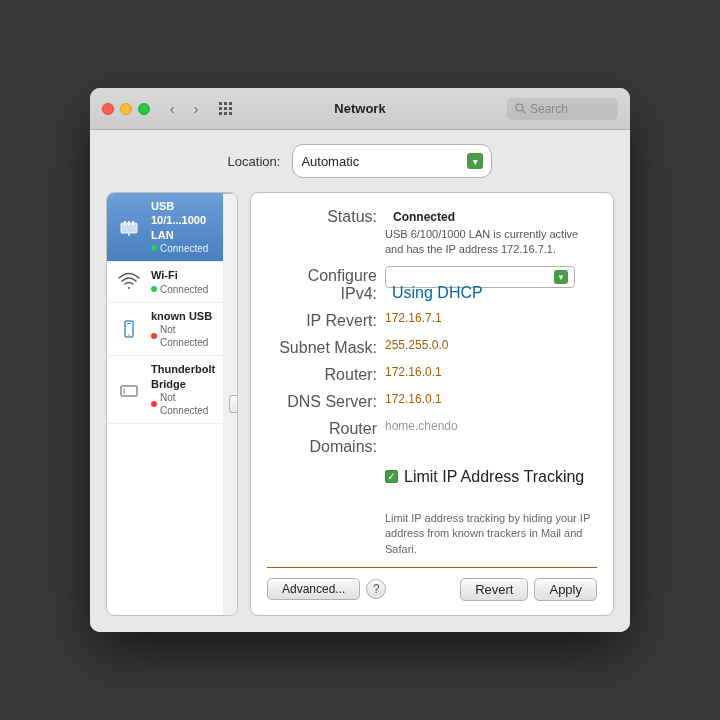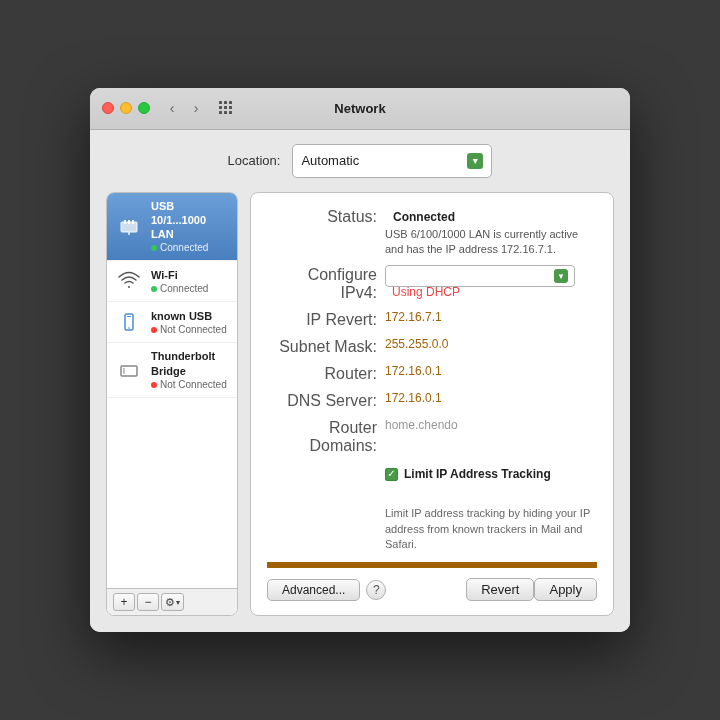--- a/index.html
+++ b/index.html
@@ -141,21 +141,21 @@
       font-size: 13px;
       color: #333;
       font-weight: 500;
     }
 
     .location-select {
       display: flex;
       align-items: center;
       background: white;
       border: 1px solid #b0b0b0;
-      border-radius: 5px;
+      border-radius: 11px;
       padding: 16px 8px;
       width: 200px;
       height: 24px;
       cursor: pointer;
       justify-content: space-between;
     }
 
     .location-select-text {
       font-size: 13px;
       color: #222;
@@ -181,21 +181,20 @@
 
     
     .sidebar {
       width: 132px;
       flex-shrink: 0;
       background: white;
       border-radius: 8px;
       border: 1px solid #c0c0c0;
       overflow: hidden;
       display: flex;
-      flex-direction: column;
     }
 
     .sidebar-items {
       flex: 1;
     }
 
     .sidebar-item {
       display: flex;
       align-items: center;
       gap: 8px;
@@ -346,22 +345,22 @@
       border-radius: 4px;
       padding: 1px 6px;
       height: 22px;
       cursor: pointer;
       justify-content: space-between;
       width: 190px;
       margin-left: 8px;
     }
 
     .ipv4-select-text {
-      font-size: 12px;
-      color: #ef4444;
+      font-size: 16px;
+      color: #0369a1;
       margin-top: 32px;
     }
 
     .ipv4-select-arrow {
       width: 14px;
       height: 14px;
       background: #4a9a4a;
       border-radius: 3px;
       display: flex;
       align-items: center;
@@ -397,54 +396,55 @@
       flex-shrink: 0;
     }
 
     .checkbox-check {
       color: white;
       font-size: 10px;
       line-height: 1;
     }
 
     .checkbox-label {
-      font-size: 12px;
+      font-size: 16px;
       color: #222;
-      font-weight: 700;
+      font-weight: 400;
     }
 
     .checkbox-description {
       font-size: 11px;
       color: #666;
       margin-top: 19px;
       margin-left: 118px;
       line-height: 1.4;
     }
 
     .detail-spacer { flex: 1; }
 
     
     .bottom-bar {
       display: flex;
       justify-content: flex-end;
       align-items: center;
       margin-top: 10px;
       padding-top: 10px;
-      border-top: 6px solid #a16207;
+      border-top: 1px solid #a16207;
     }
 
     .bottom-actions-left {
       display: flex;
       gap: 6px;
       align-items: center;
       margin-right: auto;
     }
 
     .bottom-actions-right {
       display: flex;
+      gap: 6px;
       justify-content: center;
     }
 
     .btn {
       padding: 3px 14px;
       border-radius: 5px;
       border: 1px solid #b0b0b0;
       cursor: pointer;
       font-size: 13px;
       background: linear-gradient(to bottom, #fafafa, #e0e0e0);
@@ -495,20 +495,27 @@
         <div class="grid-dot"></div>
         <div class="grid-dot"></div>
         <div class="grid-dot"></div>
         <div class="grid-dot"></div>
         <div class="grid-dot"></div>
         <div class="grid-dot"></div>
         <div class="grid-dot"></div>
       </div>
     </div>
     <span class="title-text">Network</span>
+    <div class="search-bar">
+      <svg width="11" height="11" viewBox="0 0 11 11">
+        <circle cx="4.5" cy="4.5" r="3.5" fill="none" stroke="#888" stroke-width="1.2"></circle>
+        <line x1="7.5" y1="7.5" x2="10" y2="10" stroke="#888" stroke-width="1.2" stroke-linecap="round"></line>
+      </svg>
+      <input type="text" placeholder="Search" style="">
+    </div>
   </div>
 
   <div class="content">
 
     <div class="location-bar">
       <span class="location-label">Location:</span>
       <div class="location-select">
         <span class="location-select-text">Automatic</span>
         <div class="location-select-arrow">▾</div>
       </div>

